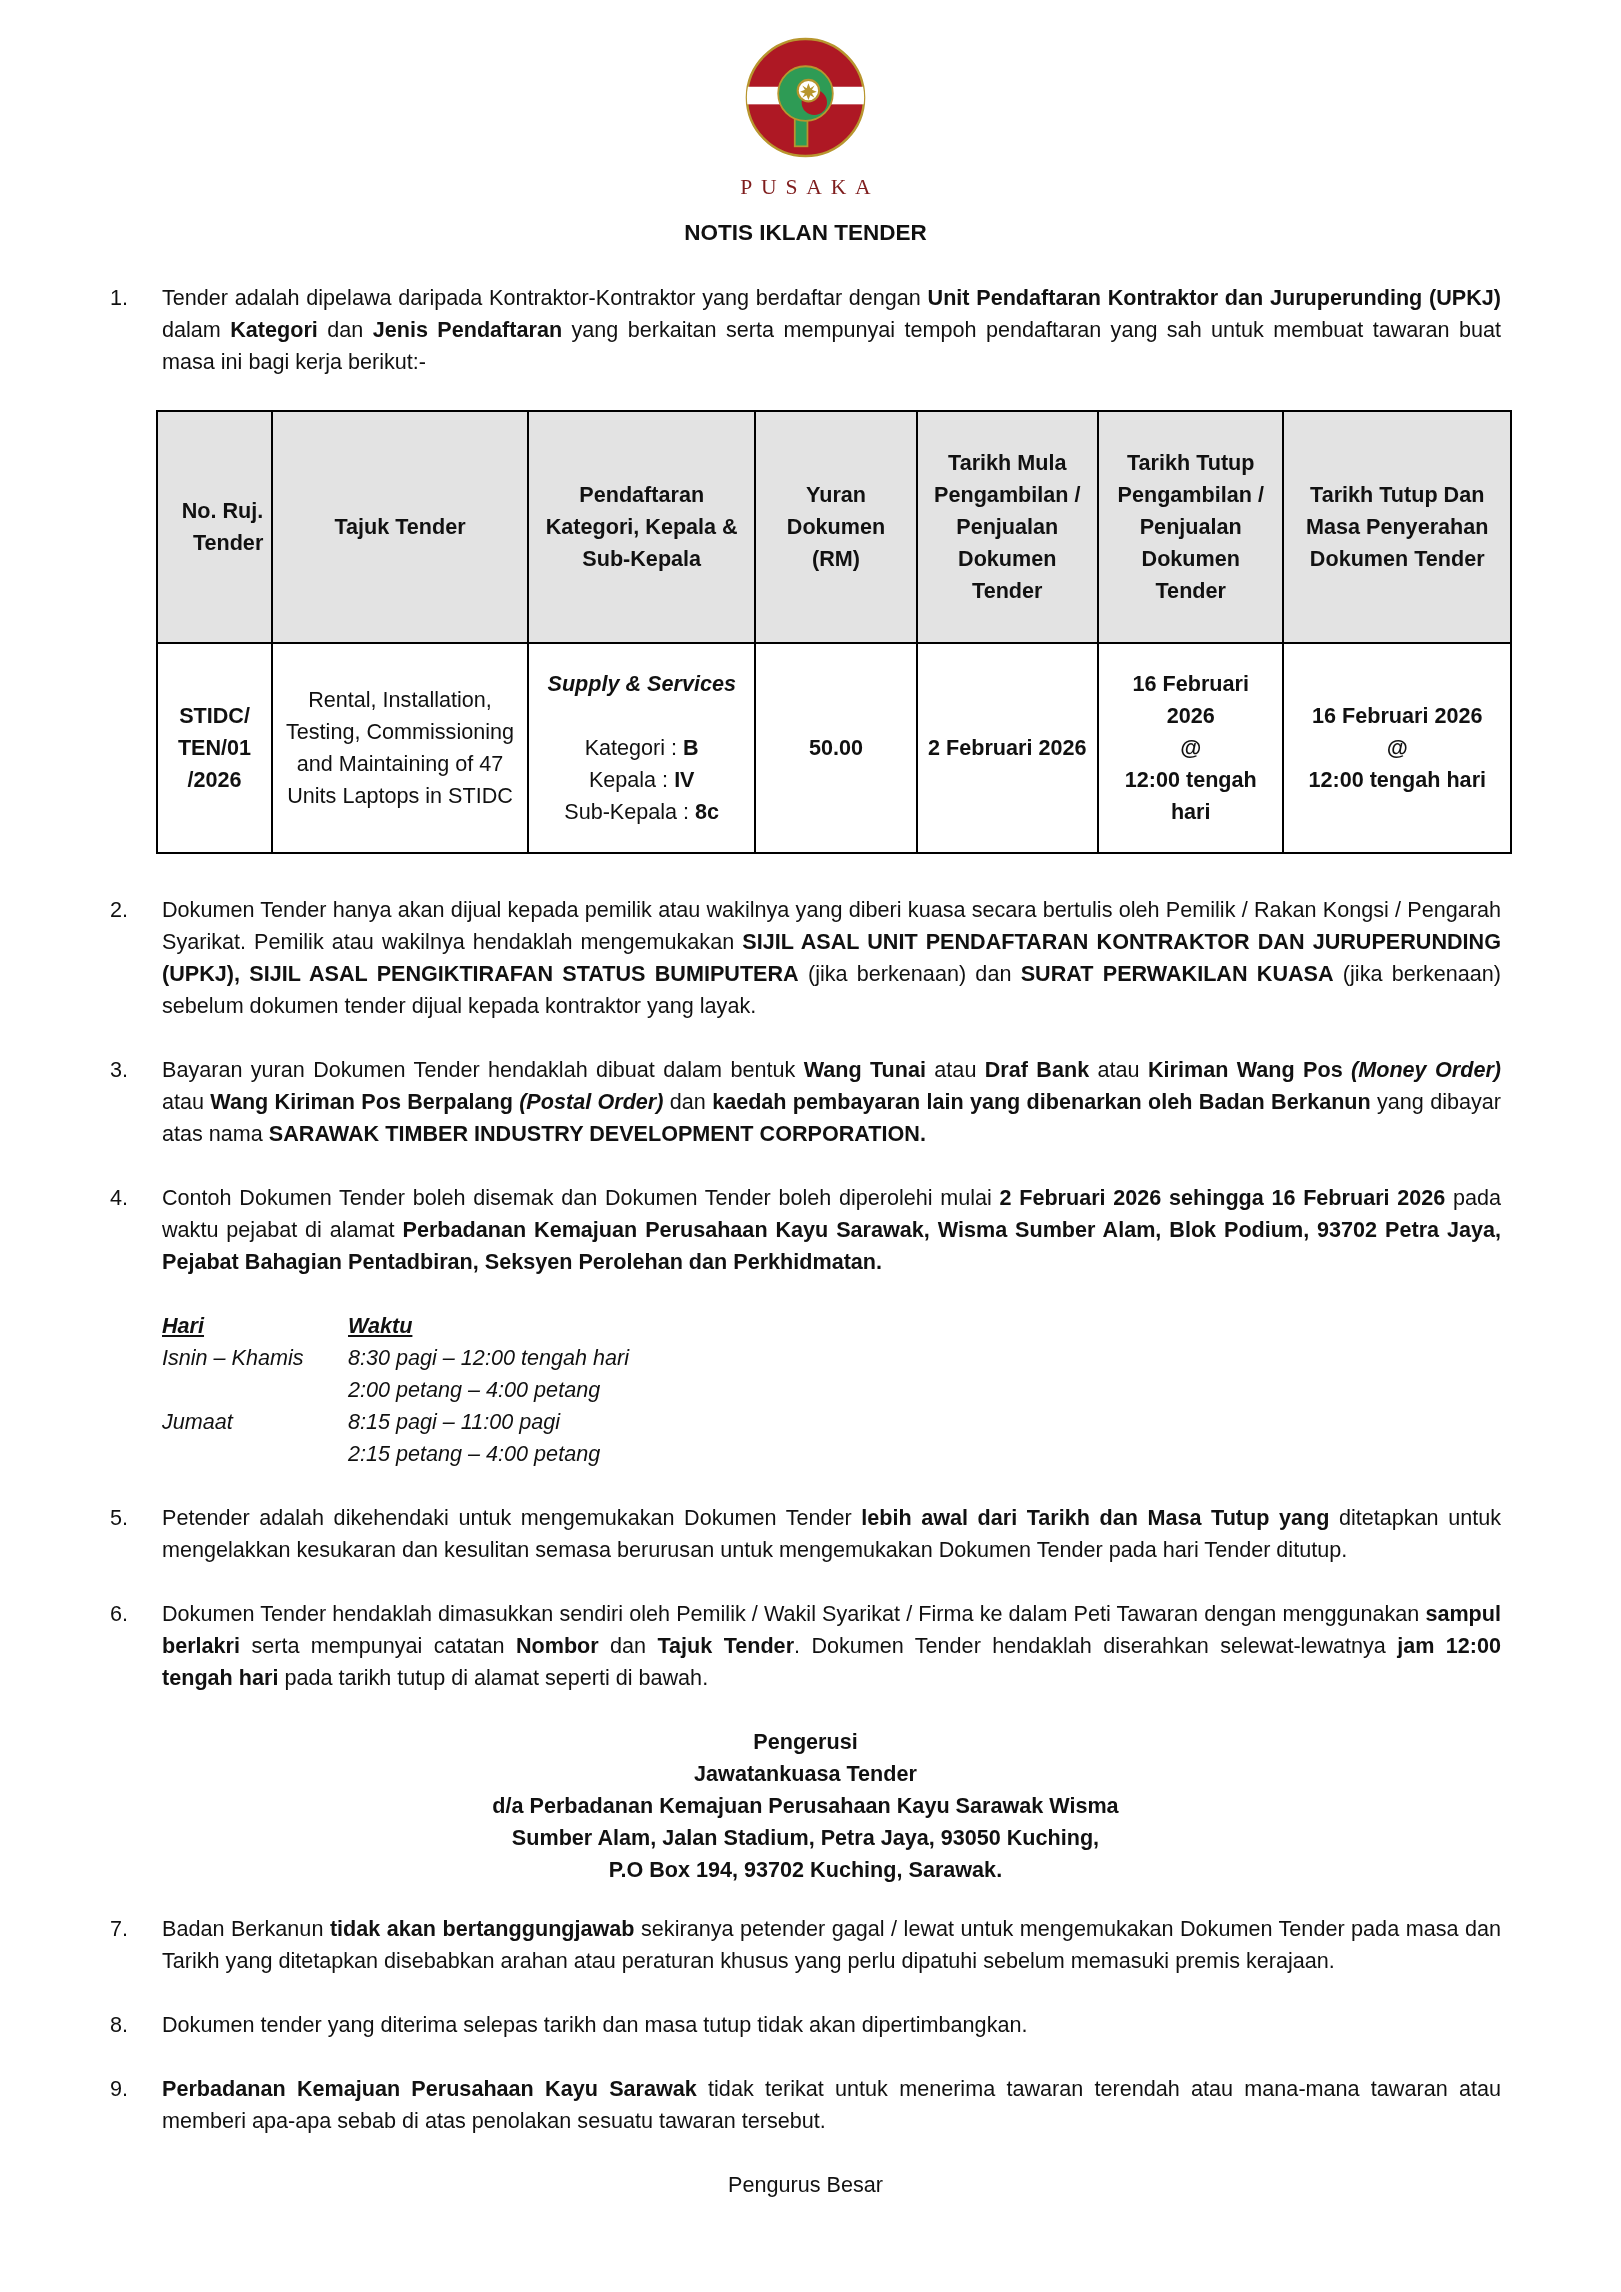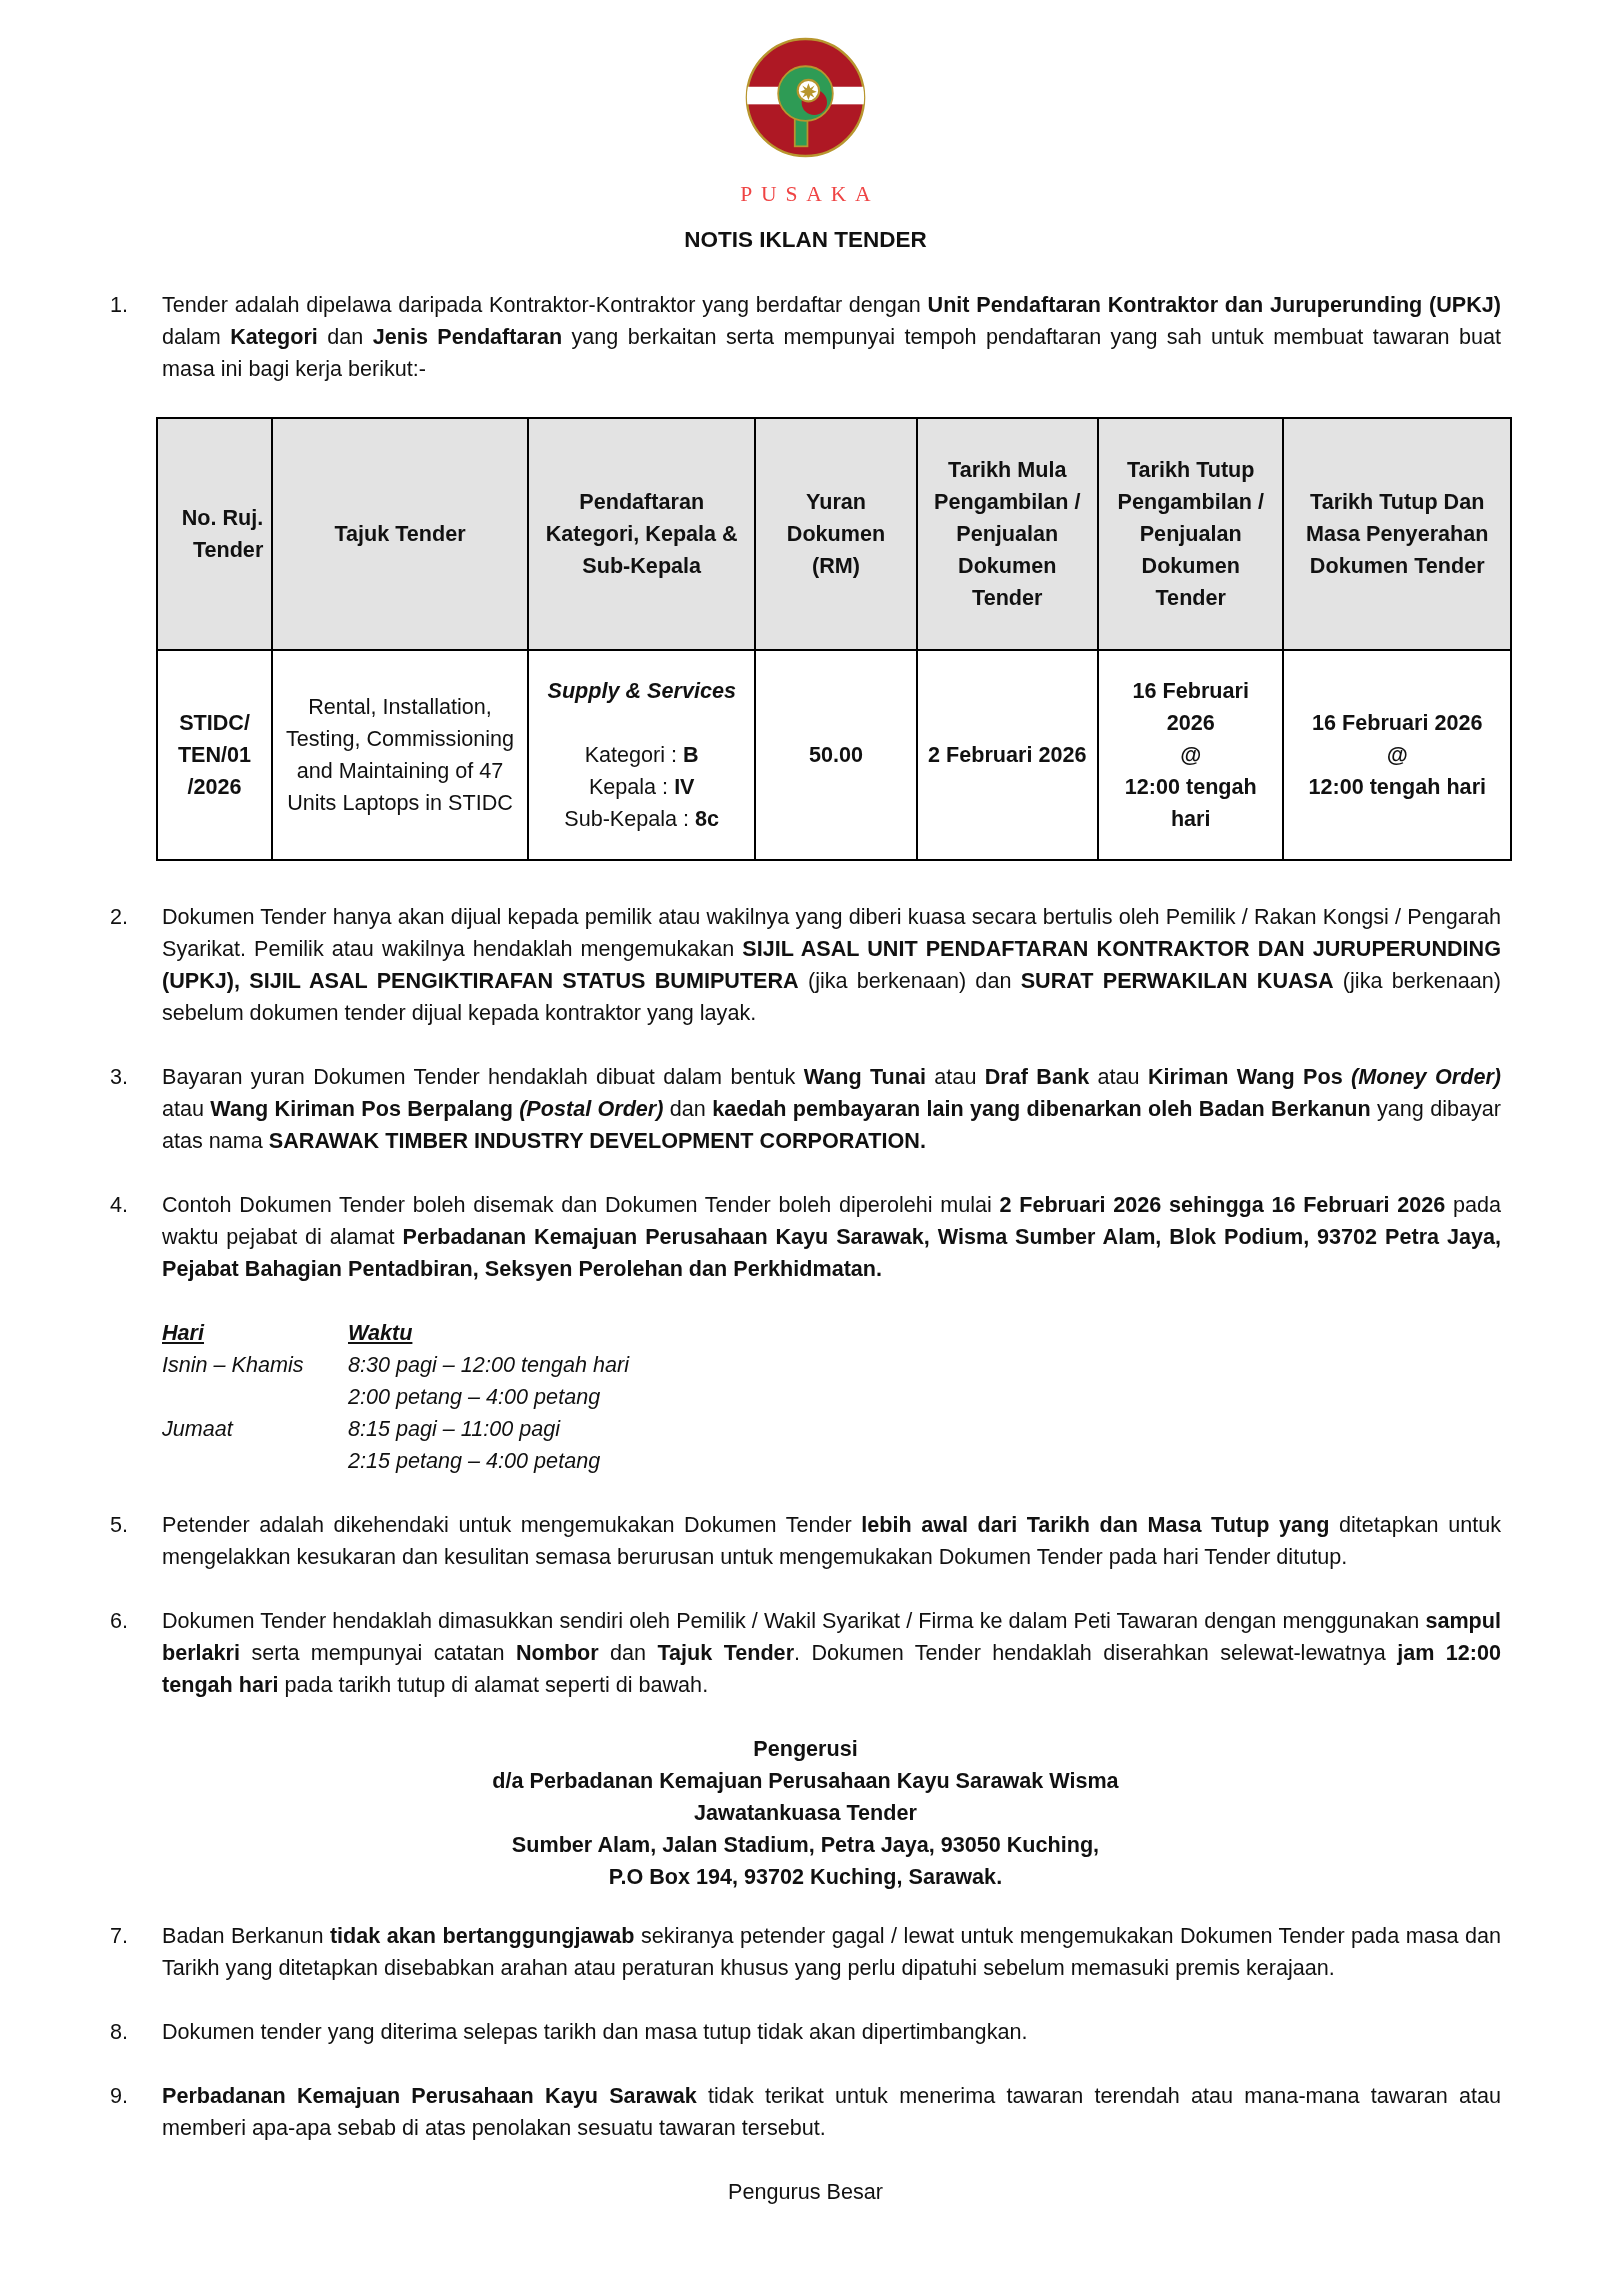--- a/index.html
+++ b/index.html
@@ -7,22 +7,22 @@
   .page {
     width:1621px; height:2293px; background:#ffffff; margin:0 auto;
     font-family:"Liberation Sans", sans-serif; font-size:21.6px; line-height:32px; color:#111;
     padding:35px 120px 0 110px; overflow:hidden; position:relative;
   }
   .b { font-weight:bold; }
   .i { font-style:italic; }
 
   .logo-wrap { text-align:center; }
   .brand-text {
-    font-family:"Liberation Serif", serif; color:#ef4444; font-size:21.6px;
-    letter-spacing:8.8px; padding-left:8.8px; margin-top:9px; font-weight:500;
+    font-family:"Liberation Serif", serif; color:#7f1d1d; font-size:21.6px;
+    letter-spacing:8.8px; padding-left:8.8px; margin-top:2px; font-weight:500;
   }
   .doc-title { text-align:center; font-weight:bold; font-size:22.5px; margin-top:13.7px; margin-bottom:33px; }
 
   .para { display:flex; margin-bottom:32px; }
   .para-num { width:52px; flex:none; }
   .para-body { flex:1; text-align:justify; }
 
   table.tender {
     border-collapse:collapse; table-layout:fixed; width:1356px;
     margin:29px 0 40px 46px; border:2.9px solid #000;
@@ -169,22 +169,22 @@
     <div class="para-body"><span>Petender adalah dikehendaki untuk mengemukakan Dokumen Tender </span><span class="b">lebih awal dari Tarikh dan Masa Tutup yang</span><span> ditetapkan untuk mengelakkan kesukaran dan kesulitan semasa berurusan untuk mengemukakan Dokumen Tender pada hari Tender ditutup.</span></div>
   </div>
 
   <div class="para">
     <div class="para-num">6.</div>
     <div class="para-body"><span>Dokumen Tender hendaklah dimasukkan sendiri oleh Pemilik / Wakil Syarikat / Firma ke dalam Peti Tawaran dengan menggunakan </span><span class="b">sampul berlakri</span><span> serta mempunyai catatan </span><span class="b">Nombor</span><span> dan </span><span class="b">Tajuk Tender</span><span>. Dokumen Tender hendaklah diserahkan selewat-lewatnya </span><span class="b">jam 12:00 tengah hari</span><span> pada tarikh tutup di alamat seperti di bawah.</span></div>
   </div>
 
   <div class="address-block">
     <div>Pengerusi</div>
+    <div>Jawatankuasa Tender</div>
     <div>d/a Perbadanan Kemajuan Perusahaan Kayu Sarawak Wisma</div>
-    <div>Jawatankuasa Tender</div>
     <div>Sumber Alam, Jalan Stadium, Petra Jaya, 93050 Kuching,</div>
     <div>P.O Box 194, 93702 Kuching, Sarawak.</div>
   </div>
 
   <div class="para">
     <div class="para-num">7.</div>
     <div class="para-body"><span>Badan Berkanun </span><span class="b">tidak akan bertanggungjawab</span><span> sekiranya petender gagal / lewat untuk mengemukakan Dokumen Tender pada masa dan Tarikh yang ditetapkan disebabkan arahan atau peraturan khusus yang perlu dipatuhi sebelum memasuki premis kerajaan.</span></div>
   </div>
 
   <div class="para">

